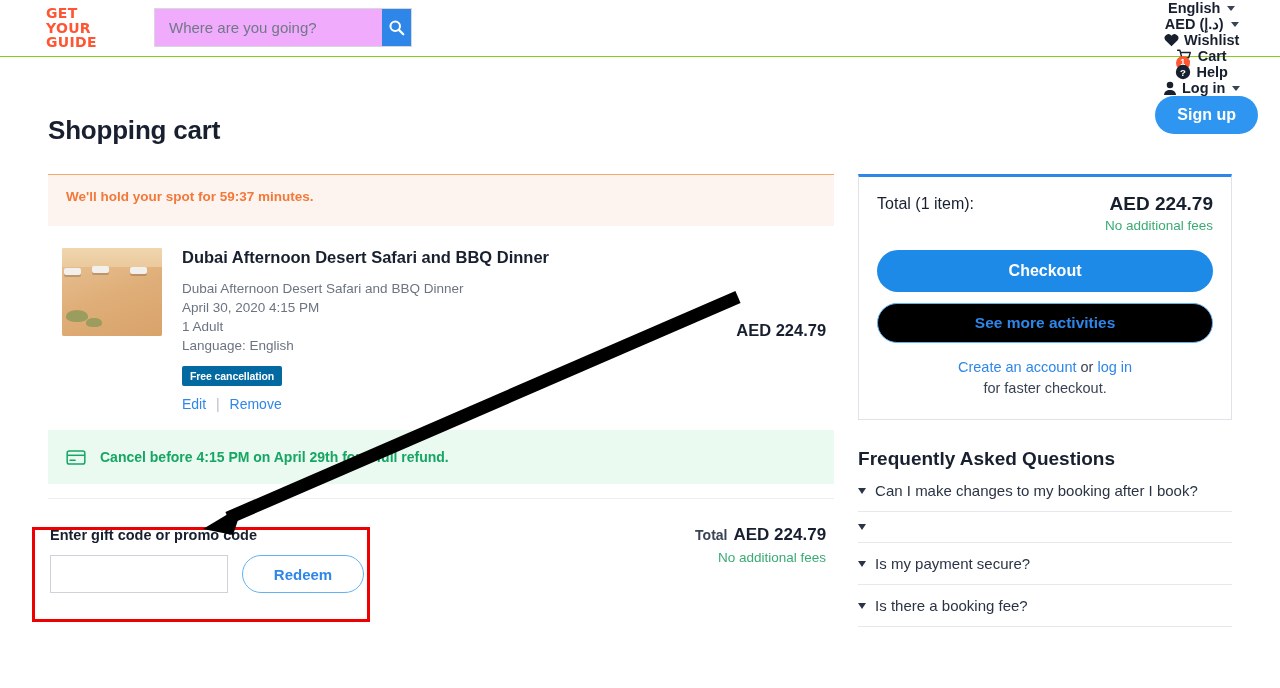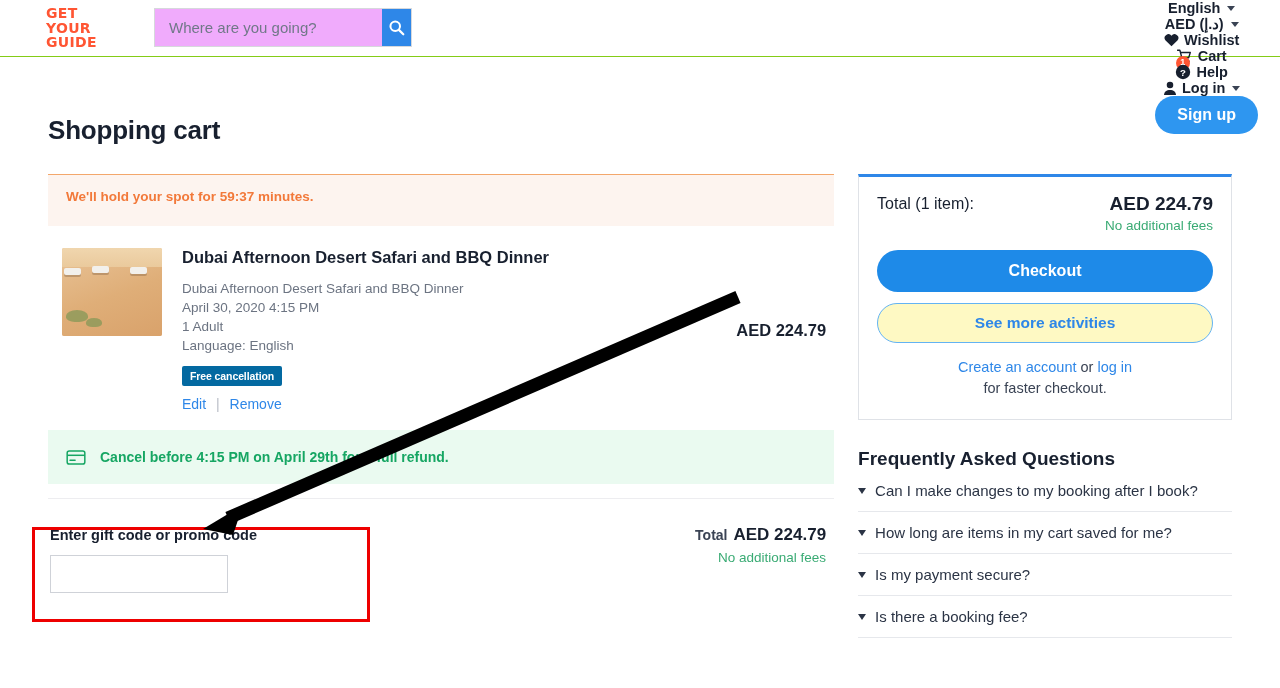--- a/index.html
+++ b/index.html
@@ -314,21 +314,21 @@
     color: #fff;
     border: 0; border-radius: 22px;
     font-size: 16px; font-weight: bold;
     cursor: pointer;
     font-family: "Liberation Sans", sans-serif;
   }
   .btn-secondary {
     display: block;
     width: 100%; height: 40px;
     margin-top: 11px;
-    background: #fef9c3;
+    background: #000000;
     color: #2e87e8;
     border: 1px solid #63b3f3;
     border-radius: 22px;
     font-size: 15.5px; font-weight: bold;
     cursor: pointer;
     font-family: "Liberation Sans", sans-serif;
   }
   .acct-line {
     text-align: center;
     margin-top: 14px;
@@ -496,20 +496,21 @@
         </svg>
         <span>Cancel before 4:15 PM on April 29th for a full refund.</span>
       </div>
 
       <div class="bottom-row">
 
         <div class="promo-box">
           <div class="promo-label">Enter gift code or promo code</div>
           <div class="promo-row">
             <input class="promo-input" type="text" placeholder="" style="">
+            <button class="redeem-btn">Redeem</button>
           </div>
         </div>
 
         <div class="total-left">
           <div class="line1">
             <span class="lbl">Total</span><span class="amt">AED 224.79</span>
           </div>
           <div class="line2">No additional fees</div>
         </div>
 
@@ -536,21 +537,20 @@
       </div>
 
       <div class="faq-title">Frequently Asked Questions</div>
 
       <div class="faq-item">
         <span class="faq-caret"></span>
         <span>Can I make changes to my booking after I book?</span>
       </div>
       <div class="faq-item">
         <span class="faq-caret"></span>
-        <span>How long are items in my cart saved for me?</span>
       </div>
       <div class="faq-item">
         <span class="faq-caret"></span>
         <span>Is my payment secure?</span>
       </div>
       <div class="faq-item">
         <span class="faq-caret"></span>
         <span>Is there a booking fee?</span>
       </div>
 

